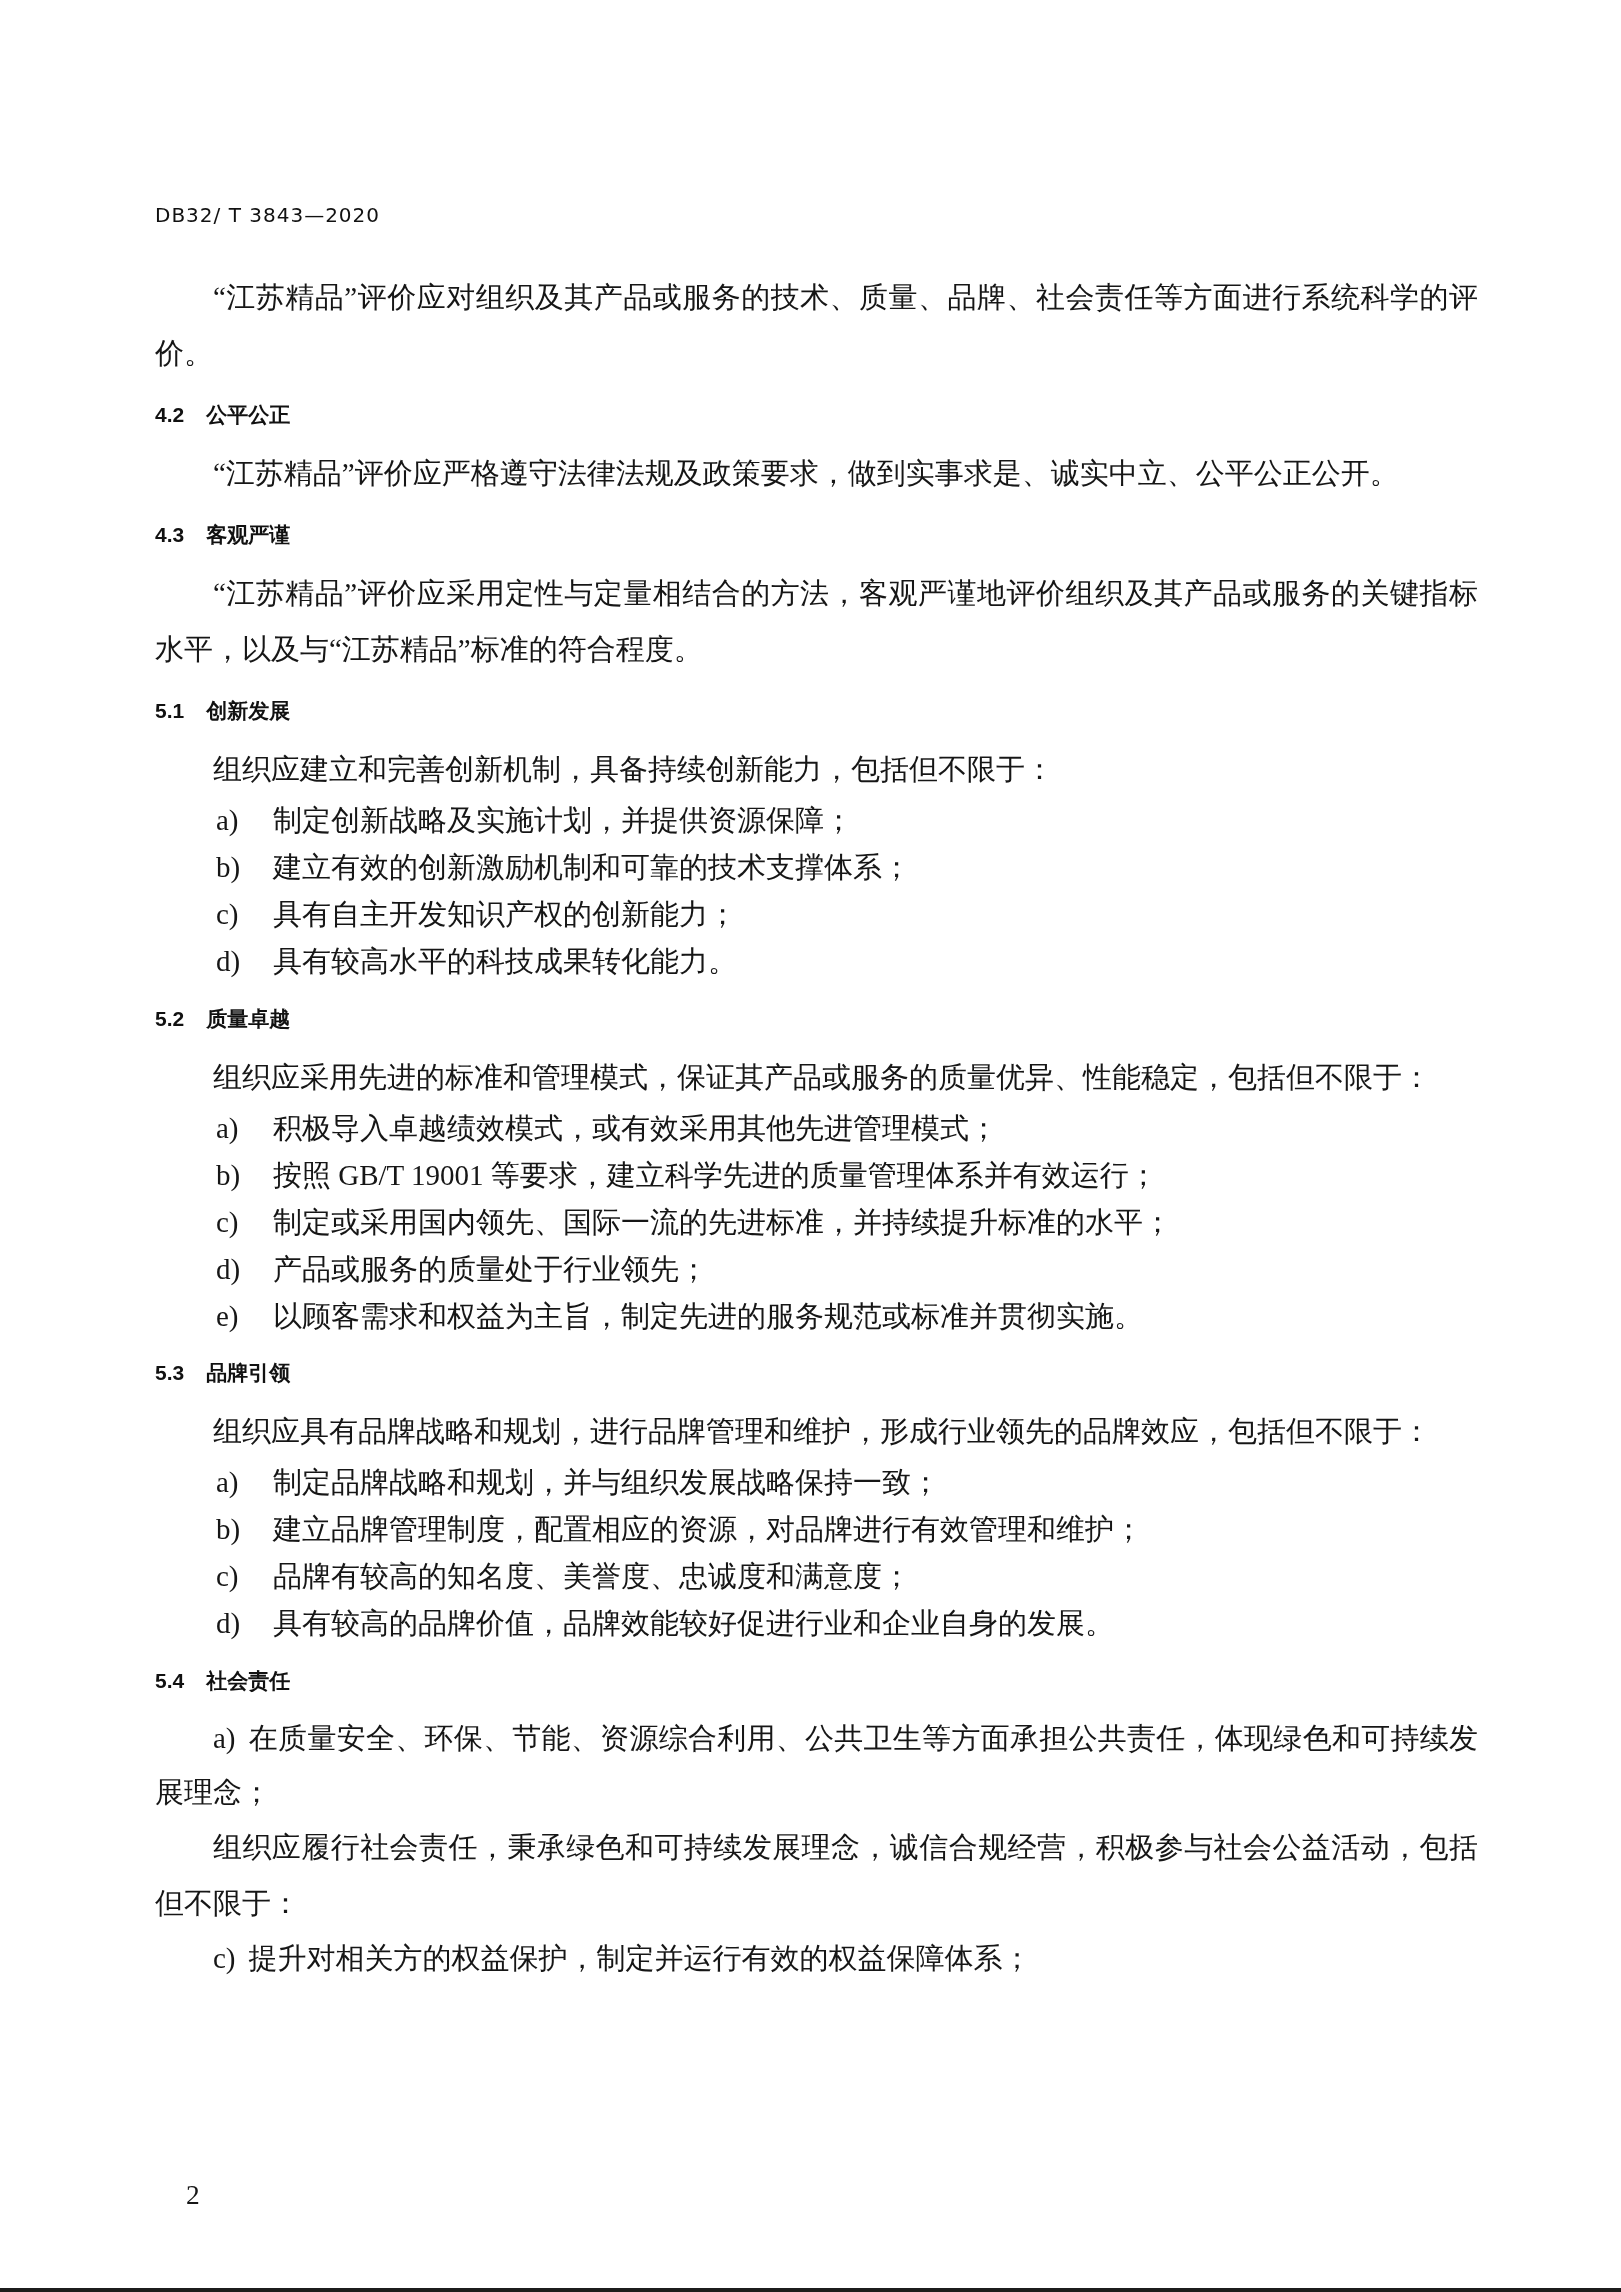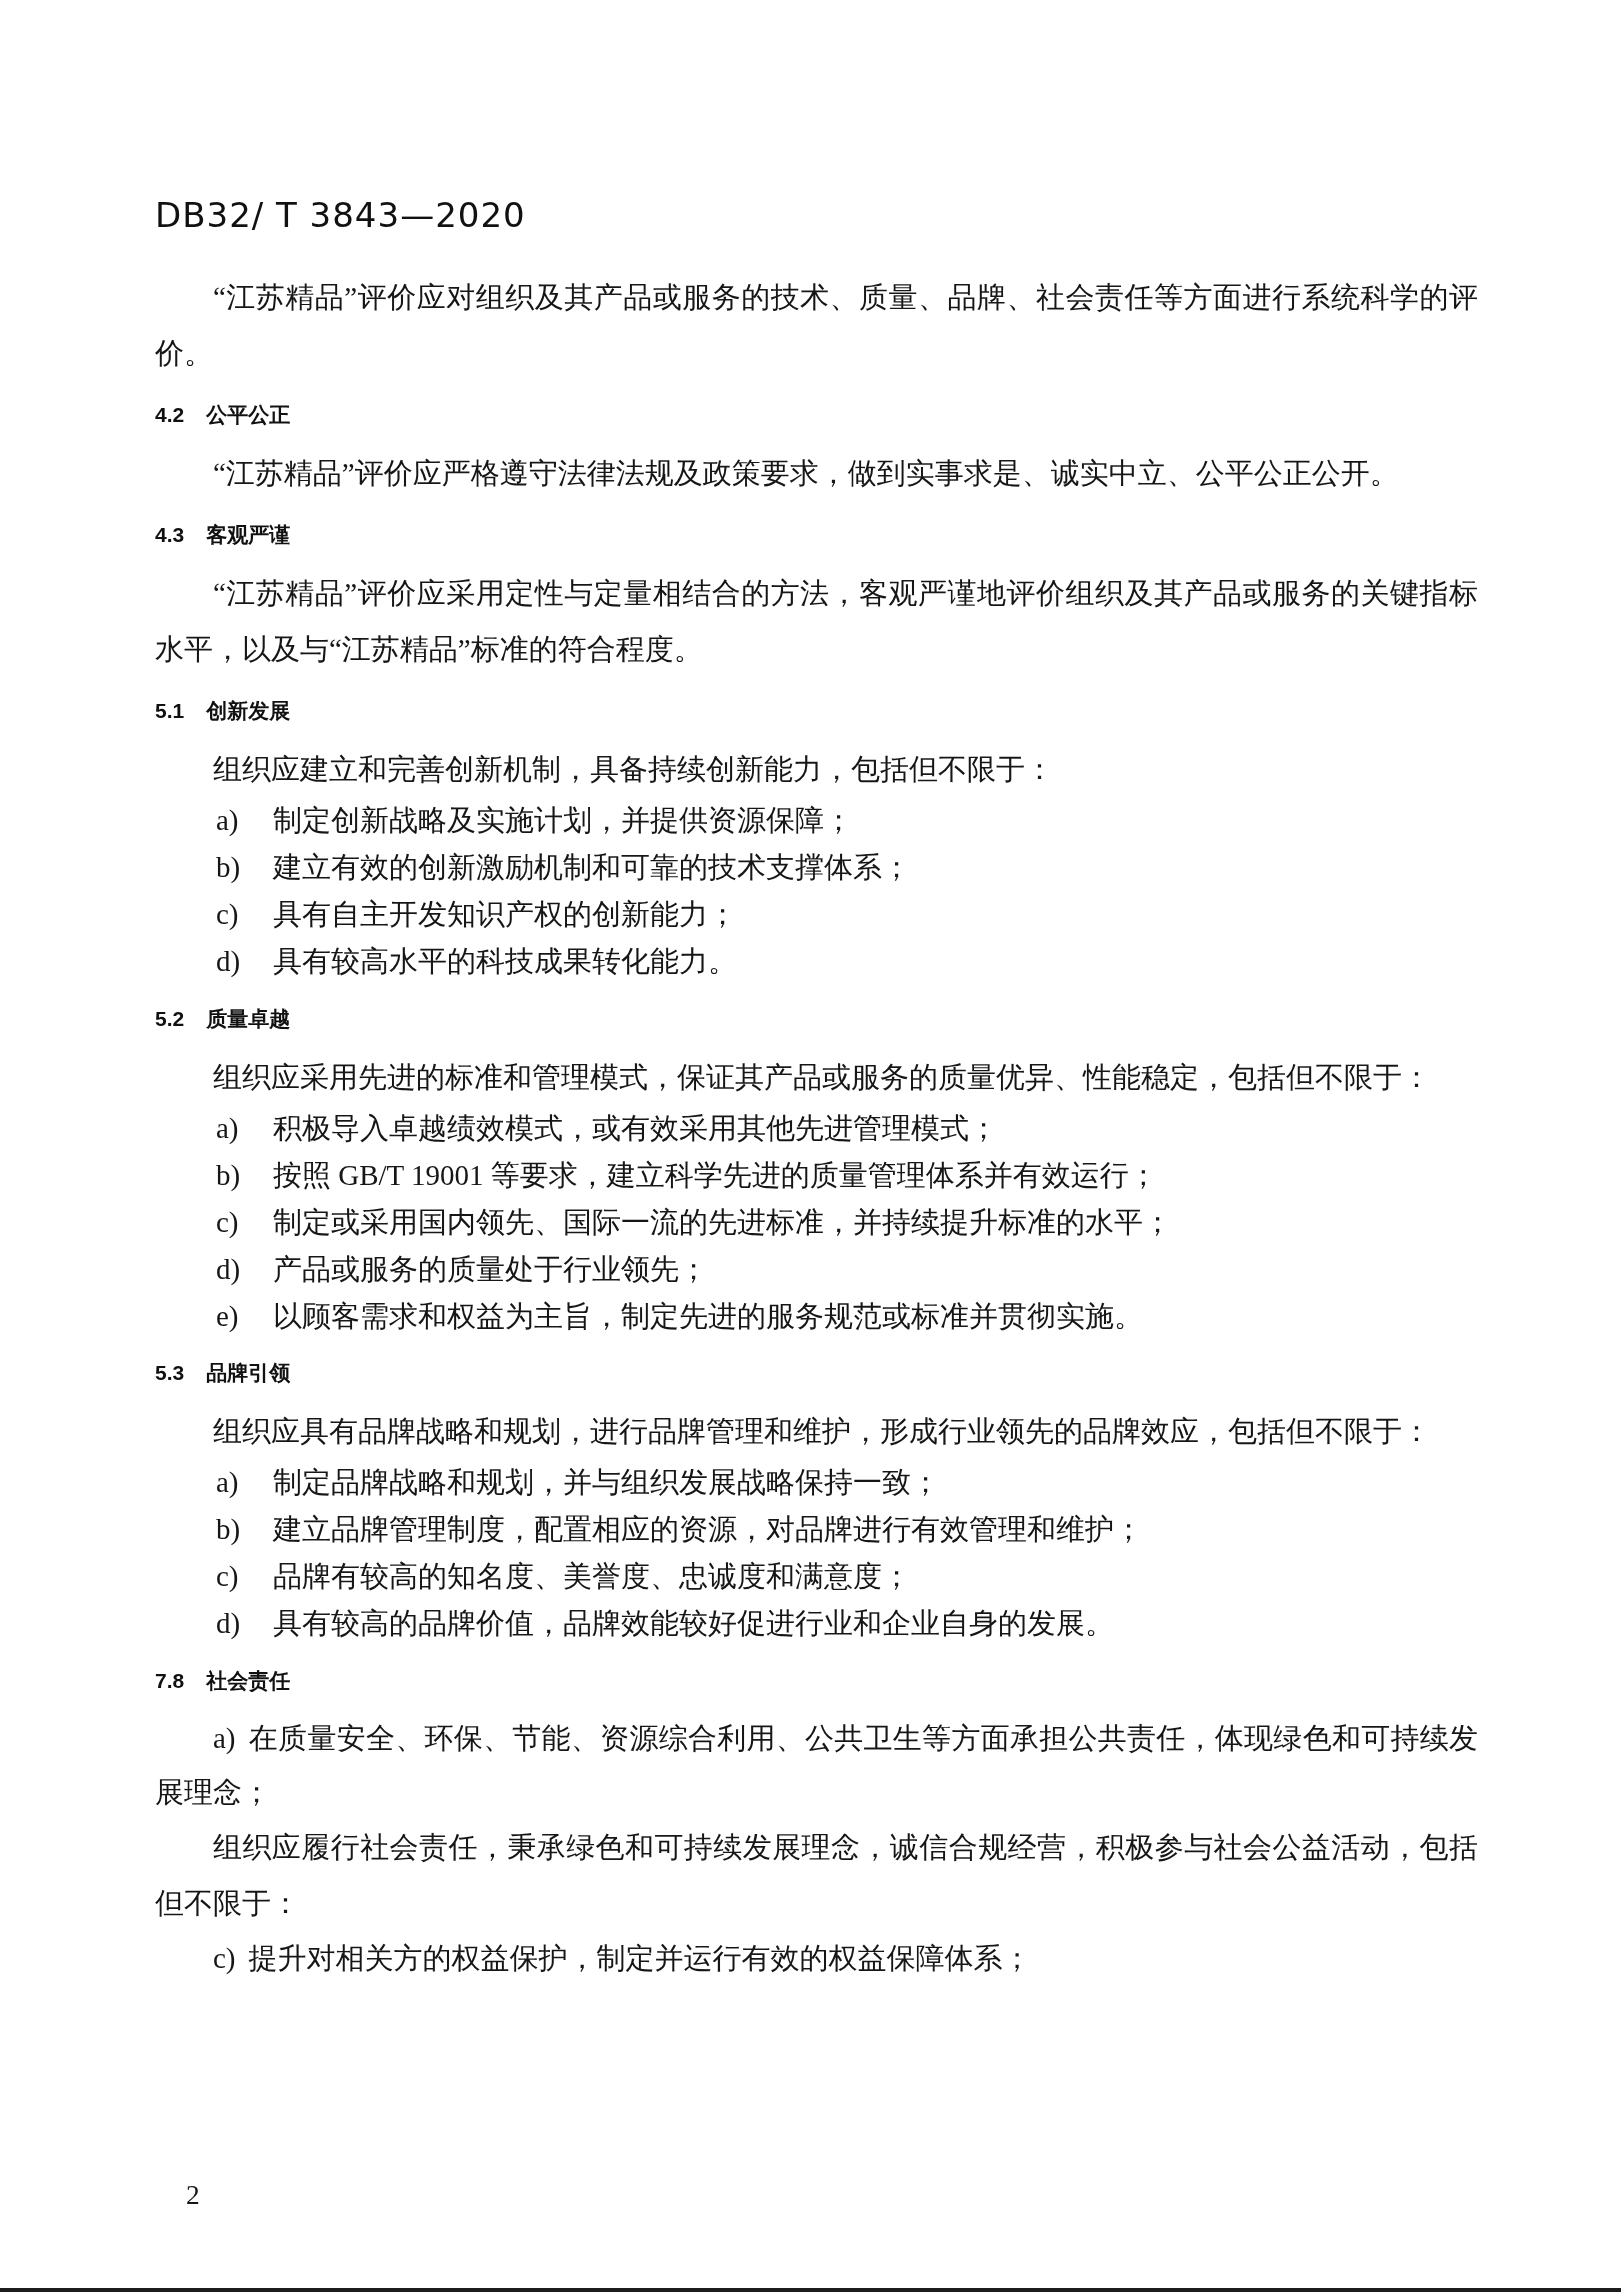--- a/index.html
+++ b/index.html
@@ -8,21 +8,21 @@
     width:1621px;height:2293px;
     background:#ffffff;
     box-sizing:border-box;
     padding:201px 143px 0 155px;
     overflow:hidden;
     font-family:"Liberation Serif","DejaVu Serif",serif;
     color:#161616;
   }
   .doc-header{
     font-family:"DejaVu Sans","Liberation Sans",sans-serif;
-    font-size:34px;line-height:29px;
+    font-size:20px;line-height:29px;
     letter-spacing:1px;
     margin-bottom:39px;
     color:#111;
   }
   .doc-body{width:1323px;font-size:29px;}
   .paragraph{
     margin:0;
     line-height:56px;
     text-indent:2em;
     text-align:justify;
@@ -125,21 +125,21 @@
         </div>
         <div class="list-item">
           <span class="item-label">c)</span>
           <span class="item-text">品牌有较高的知名度、美誉度、忠诚度和满意度；</span>
         </div>
         <div class="list-item">
           <span class="item-label">d)</span>
           <span class="item-text">具有较高的品牌价值，品牌效能较好促进行业和企业自身的发展。</span>
         </div>
       </div>
-      <div class="heading level-2"><span class="heading-number">7.8</span><span class="heading-title">社会责任</span></div>
+      <div class="heading level-2"><span class="heading-number">5.4</span><span class="heading-title">社会责任</span></div>
       <p class="paragraph labeled"><span class="inline-label">a)</span><span class="inline-text">在质量安全、环保、节能、资源综合利用、公共卫生等方面承担公共责任，体现绿色和可持续发展理念；</span></p>
       <p class="paragraph">组织应履行社会责任，秉承绿色和可持续发展理念，诚信合规经营，积极参与社会公益活动，包括但不限于：</p>
       <p class="paragraph labeled"><span class="inline-label">c)</span><span class="inline-text">提升对相关方的权益保护，制定并运行有效的权益保障体系；</span></p>
     </main>
 
   <div class="page-number">2</div>
 
   <div class="scan-edge"></div>
 </div>
 

